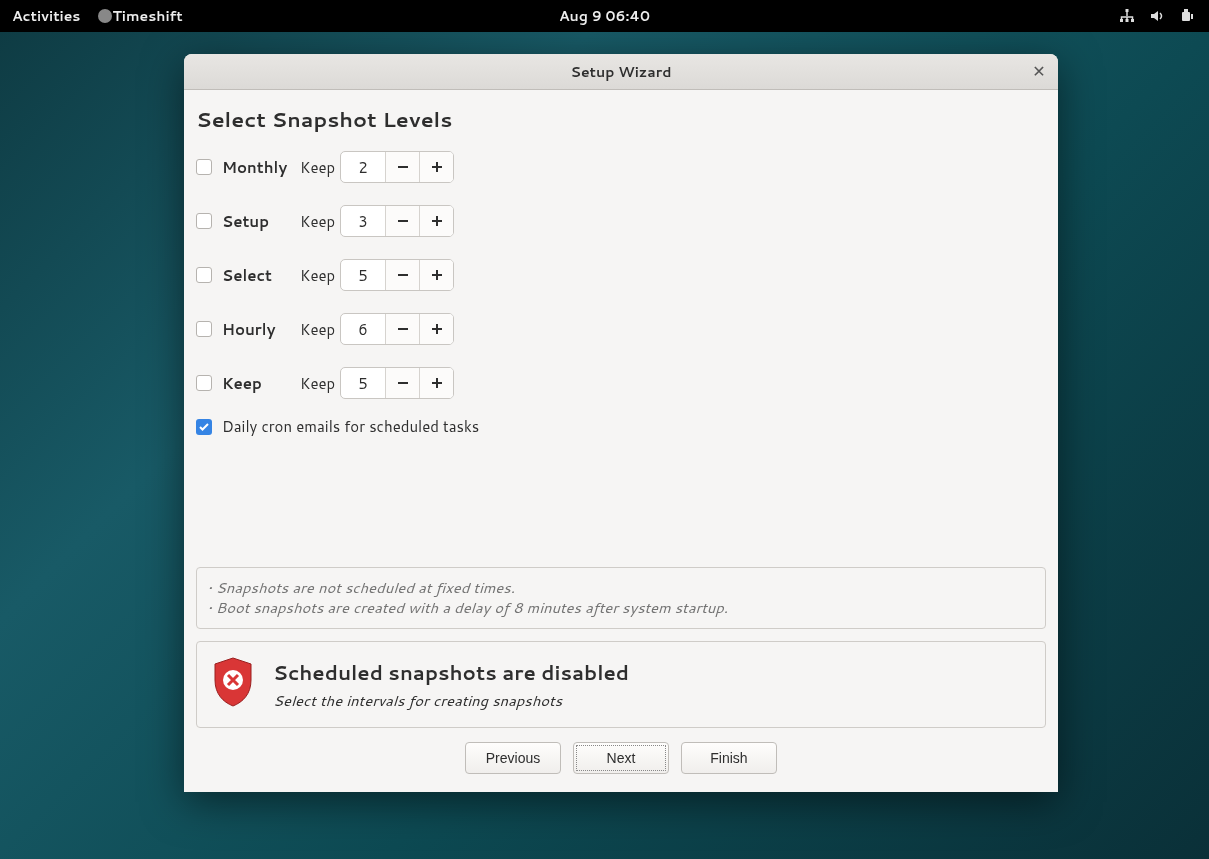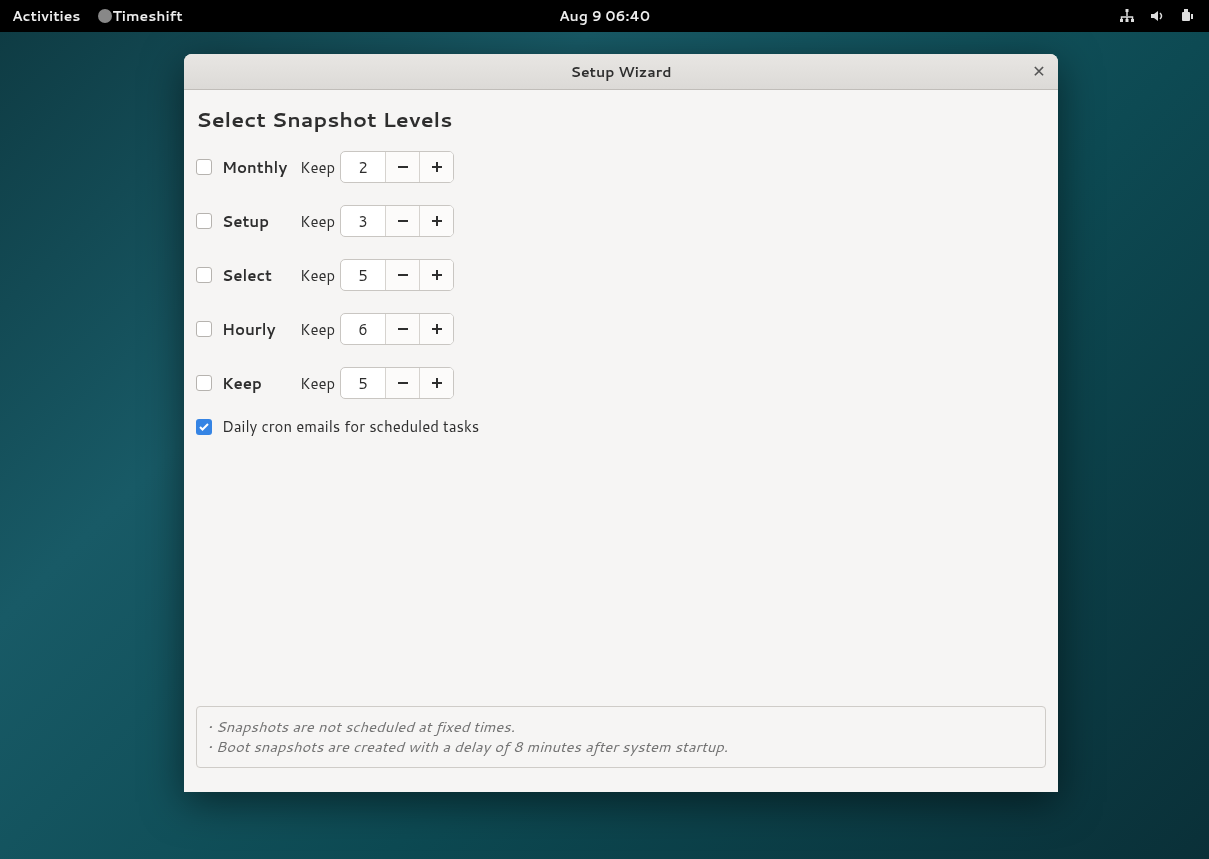--- a/index.html
+++ b/index.html
@@ -247,15 +247,33 @@
       <span class="clabel">Daily cron emails for scheduled tasks</span>
     </div>
 
     <div class="spacer"></div>
 
     <div class="infobox">
       <div>• Snapshots are not scheduled at fixed times.</div>
       <div>• Boot snapshots are created with a delay of 8 minutes after system startup.</div>
     </div>
 
-
+    <div class="warnbox">
+      <span>
+        <svg class="shield" viewBox="0 0 44 52">
+          <path d="M22 2 L40 8 V24 C40 38 32 46 22 50 C12 46 4 38 4 24 V8 Z" fill="#d93636" stroke="#9a1f1f" stroke-width="1"></path>
+          <circle cx="22" cy="24" r="10" fill="#fff"></circle>
+          <path d="M17 19 L27 29 M27 19 L17 29" stroke="#d93636" stroke-width="3"></path>
+        </svg>
+      </span>
+      <div class="warntext">
+        <div class="wtitle">Scheduled snapshots are disabled</div>
+        <div class="wsub">Select the intervals for creating snapshots</div>
+      </div>
+    </div>
+
+    <div class="footer">
+      <button class="navbtn">Previous</button>
+      <button class="navbtn focused">Next</button>
+      <button class="navbtn">Finish</button>
+    </div>
   </div>
 </div>
 
 </body></html>

